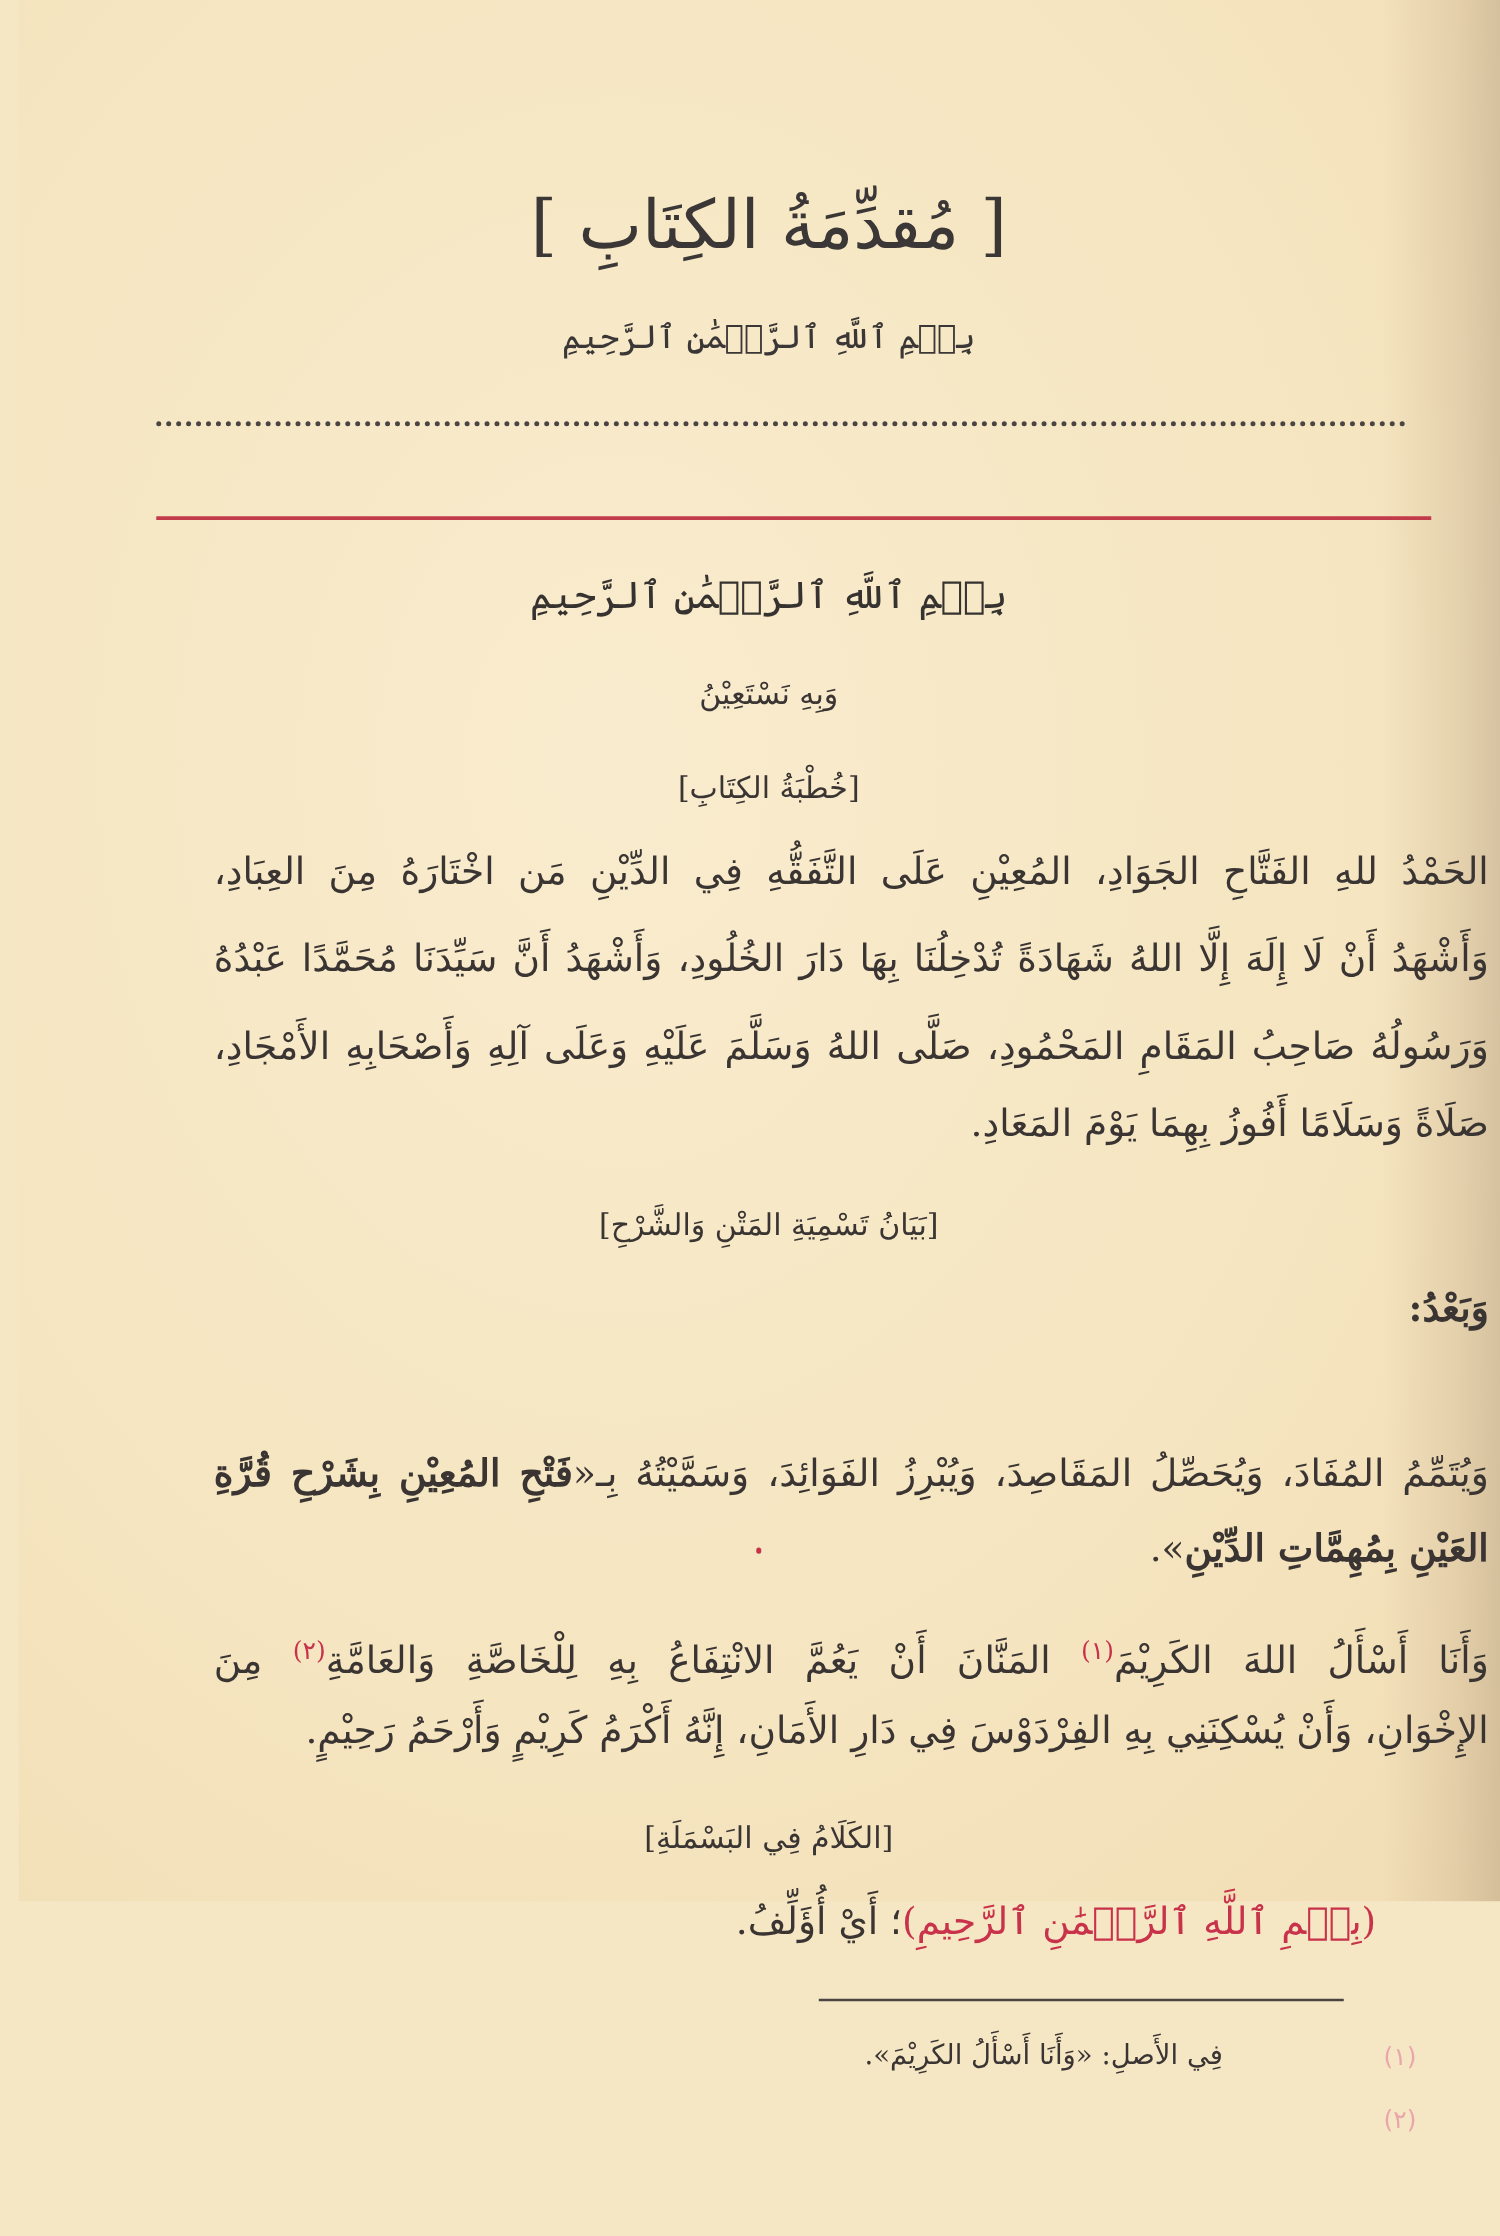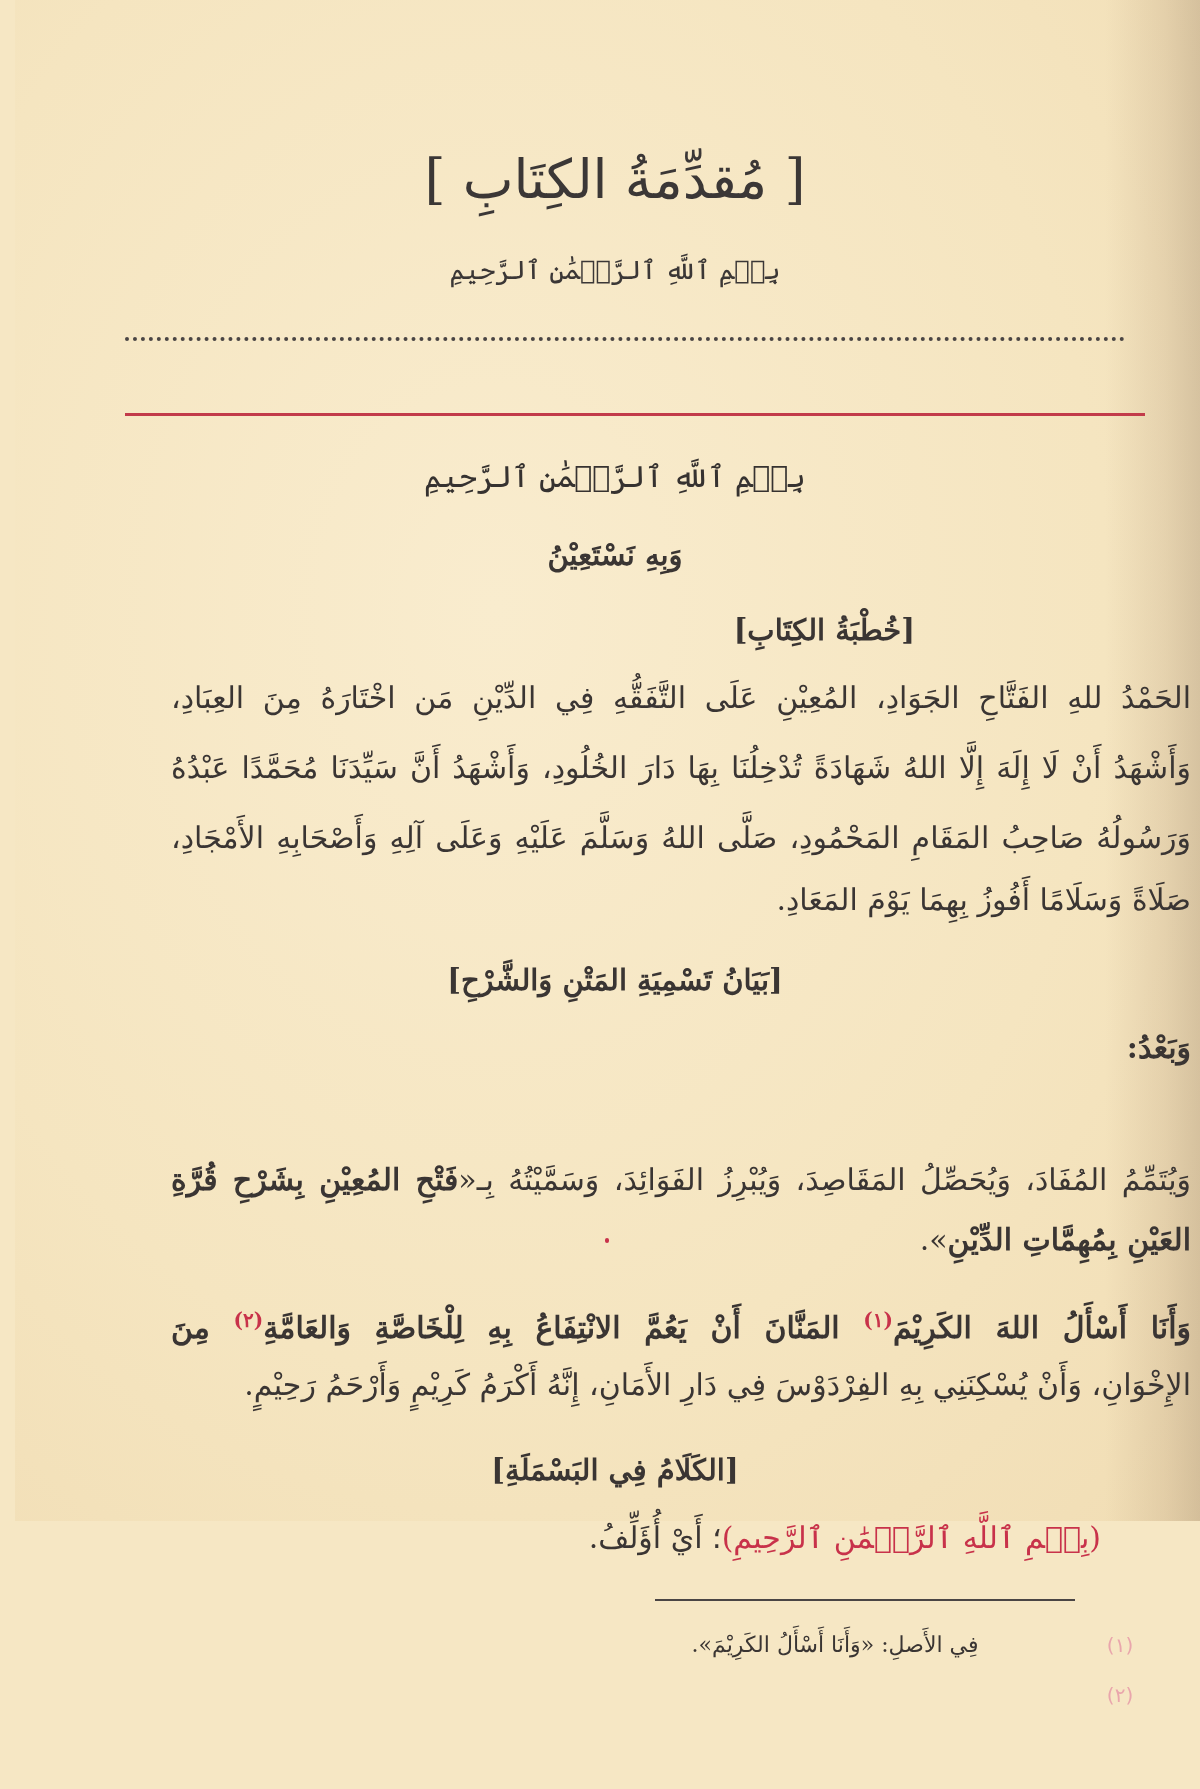--- a/index.html
+++ b/index.html
@@ -38,21 +38,21 @@
       left: 110px; top: 413px; width: 1020px; height: 3px;
       background: #c23b4a;
     }
     .basmala-main {
       left: 300px; top: 452px; width: 600px; height: 50px;
       font-size: 30px; line-height: 50px; color: #363230;
       font-family: "DejaVu Serif", serif;
     }
     .subhead {
       left: 300px; width: 600px; height: 50px;
-      font-size: 29px; line-height: 50px; font-weight: bold; color: #3a3533;
+      font-size: 24px; line-height: 50px; font-weight: normal; color: #3a3533;
       font-family: "DejaVu Serif", serif;
     }
     .para-line {
       left: 110px; width: 1020px; height: 60px;
       font-size: 30px; line-height: 60px; color: #3a3533;
       font-family: "DejaVu Serif", serif;
       text-align: justify; text-align-last: justify;
       white-space: nowrap;
       margin-left: 46px;
     }
@@ -91,41 +91,41 @@
   <div class="block basmala-top center rtl">بِسۡمِ ٱللَّهِ ٱلرَّحۡمَٰنِ ٱلرَّحِيمِ</div>
 
   <div class="block dotted-line"></div>
 
   <div class="block red-rule"></div>
 
   <div class="block basmala-main center rtl">بِسۡمِ ٱللَّهِ ٱلرَّحۡمَٰنِ ٱلرَّحِيمِ</div>
 
   <div class="block subhead center rtl" style="top:530px;">وَبِهِ نَسْتَعِيْنُ</div>
 
-  <div class="block subhead center rtl" style="top:605px;text-align:right;">[خُطْبَةُ الكِتَابِ]</div>
+  <div class="block subhead center rtl" style="top:605px;">[خُطْبَةُ الكِتَابِ]</div>
 
   <div class="block para-line rtl" style="top:668px;">الحَمْدُ للهِ الفَتَّاحِ الجَوَادِ، المُعِيْنِ عَلَى التَّفَقُّهِ فِي الدِّيْنِ مَن اخْتَارَهُ مِنَ العِبَادِ،</div>
   <div class="block para-line rtl" style="top:738px;">وَأَشْهَدُ أَنْ لَا إِلَهَ إِلَّا اللهُ شَهَادَةً تُدْخِلُنَا بِهَا دَارَ الخُلُودِ، وَأَشْهَدُ أَنَّ سَيِّدَنَا مُحَمَّدًا عَبْدُهُ</div>
   <div class="block para-line rtl" style="top:808px;">وَرَسُولُهُ صَاحِبُ المَقَامِ المَحْمُودِ، صَلَّى اللهُ وَسَلَّمَ عَلَيْهِ وَعَلَى آلِهِ وَأَصْحَابِهِ الأَمْجَادِ،</div>
   <div class="block para-line last rtl" style="top:870px;">صَلَاةً وَسَلَامًا أَفُوزُ بِهِمَا يَوْمَ المَعَادِ.</div>
 
   <div class="block subhead center rtl" style="top:955px;">[بَيَانُ تَسْمِيَةِ المَتْنِ وَالشَّرْحِ]</div>
 
   <div class="block para-line last rtl bold" style="top:1018px;">وَبَعْدُ:</div>
 
   <div class="block para-line rtl" style="top:1150px;">
     <span>وَيُتَمِّمُ المُفَادَ، وَيُحَصِّلُ المَقَاصِدَ، وَيُبْرِزُ الفَوَائِدَ، وَسَمَّيْتُهُ بِـ«</span><span class="bold">فَتْحِ المُعِيْنِ بِشَرْحِ قُرَّةِ</span><span></span>
   </div>
   <div class="block para-line last rtl" style="top:1210px;">
     <span></span><span class="bold">العَيْنِ بِمُهِمَّاتِ الدِّيْنِ</span><span>».</span>
   </div>
 
   <div class="block red-dot"></div>
 
-  <div class="block para-line rtl" style="top:1290px;font-weight:bold;">
+  <div class="block para-line rtl" style="top:1290px;">
     <span>وَأَنَا أَسْأَلُ اللهَ الكَرِيْمَ</span><span class="fn-ref">(١)</span><span> المَنَّانَ أَنْ يَعُمَّ الانْتِفَاعُ بِهِ لِلْخَاصَّةِ وَالعَامَّةِ</span><span class="fn-ref">(٢)</span><span> مِنَ</span>
   </div>
   <div class="block para-line last rtl" style="top:1355px;">الإِخْوَانِ، وَأَنْ يُسْكِنَنِي بِهِ الفِرْدَوْسَ فِي دَارِ الأَمَانِ، إِنَّهُ أَكْرَمُ كَرِيْمٍ وَأَرْحَمُ رَحِيْمٍ.</div>
 
   <div class="block subhead center rtl" style="top:1445px;">[الكَلَامُ فِي البَسْمَلَةِ]</div>
 
   <div class="block para-line last rtl" style="top:1508px; left:420px; width:620px;">
     <span class="red-text">(بِسۡمِ ٱللَّهِ ٱلرَّحۡمَٰنِ ٱلرَّحِيمِ)</span><span>؛ أَيْ أُؤَلِّفُ.</span>
   </div>
 

